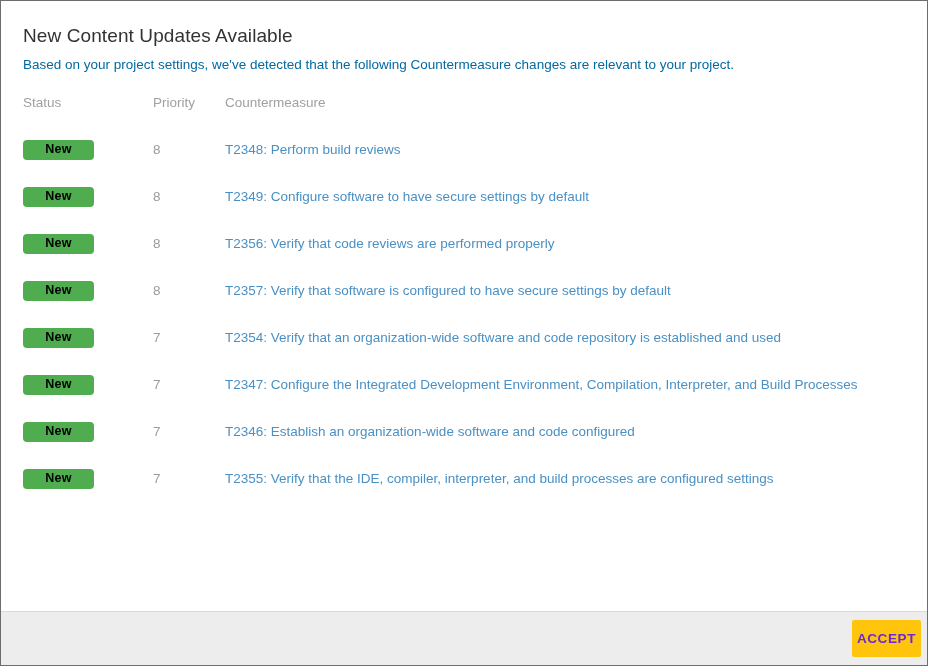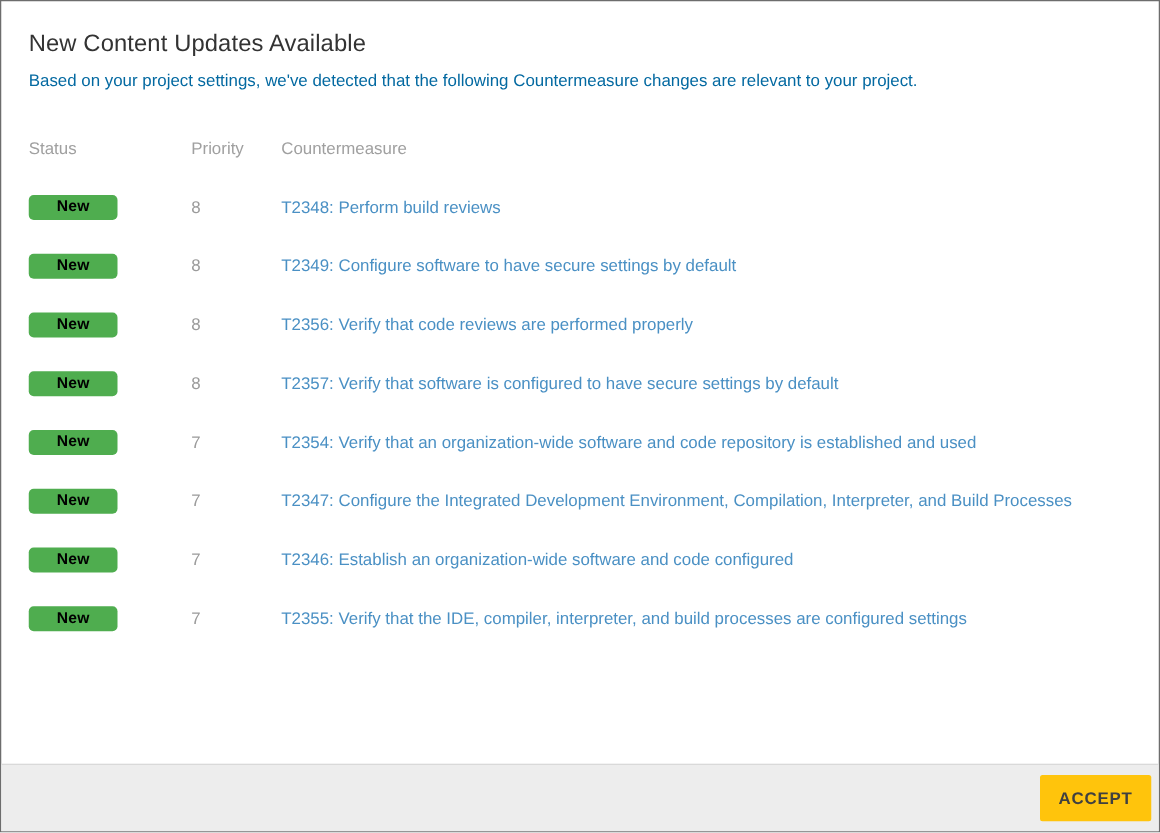--- a/index.html
+++ b/index.html
@@ -46,21 +46,21 @@
     font-size: 13.5px;
     font-weight: 400;
     color: #0369a1;
     line-height: 20px;
     margin-top: 6px;
   }
 
   .updates-table {
     width: 100%;
     border-collapse: collapse;
-    margin-top: 36px;
+    margin-top: 20px;
     table-layout: fixed;
   }
 
   .updates-table th {
     text-align: left;
     font-size: 13.5px;
     font-weight: 400;
     color: #a0a0a0;
     padding: 0 0 16px 0;
     vertical-align: top;
@@ -127,26 +127,26 @@
     font-weight: 400;
     letter-spacing: 0.6px;
     padding: 9px 14px;
     margin-right: 8px;
     cursor: pointer;
   }
 
   .btn-accept {
     background: #ffc40c;
     border: none;
-    color: #404040;
+    color: #6d28d9;
     font-family: "Liberation Sans", sans-serif;
     font-size: 13.5px;
     font-weight: 700;
     letter-spacing: 0.6px;
-    padding: 11px 15px;
+    padding: 11px 5px;
     border-radius: 2px;
     cursor: pointer;
   }
 </style>
 </head>
 <body>
 
 <div class="dialog">
 
   <div class="dialog-body">

